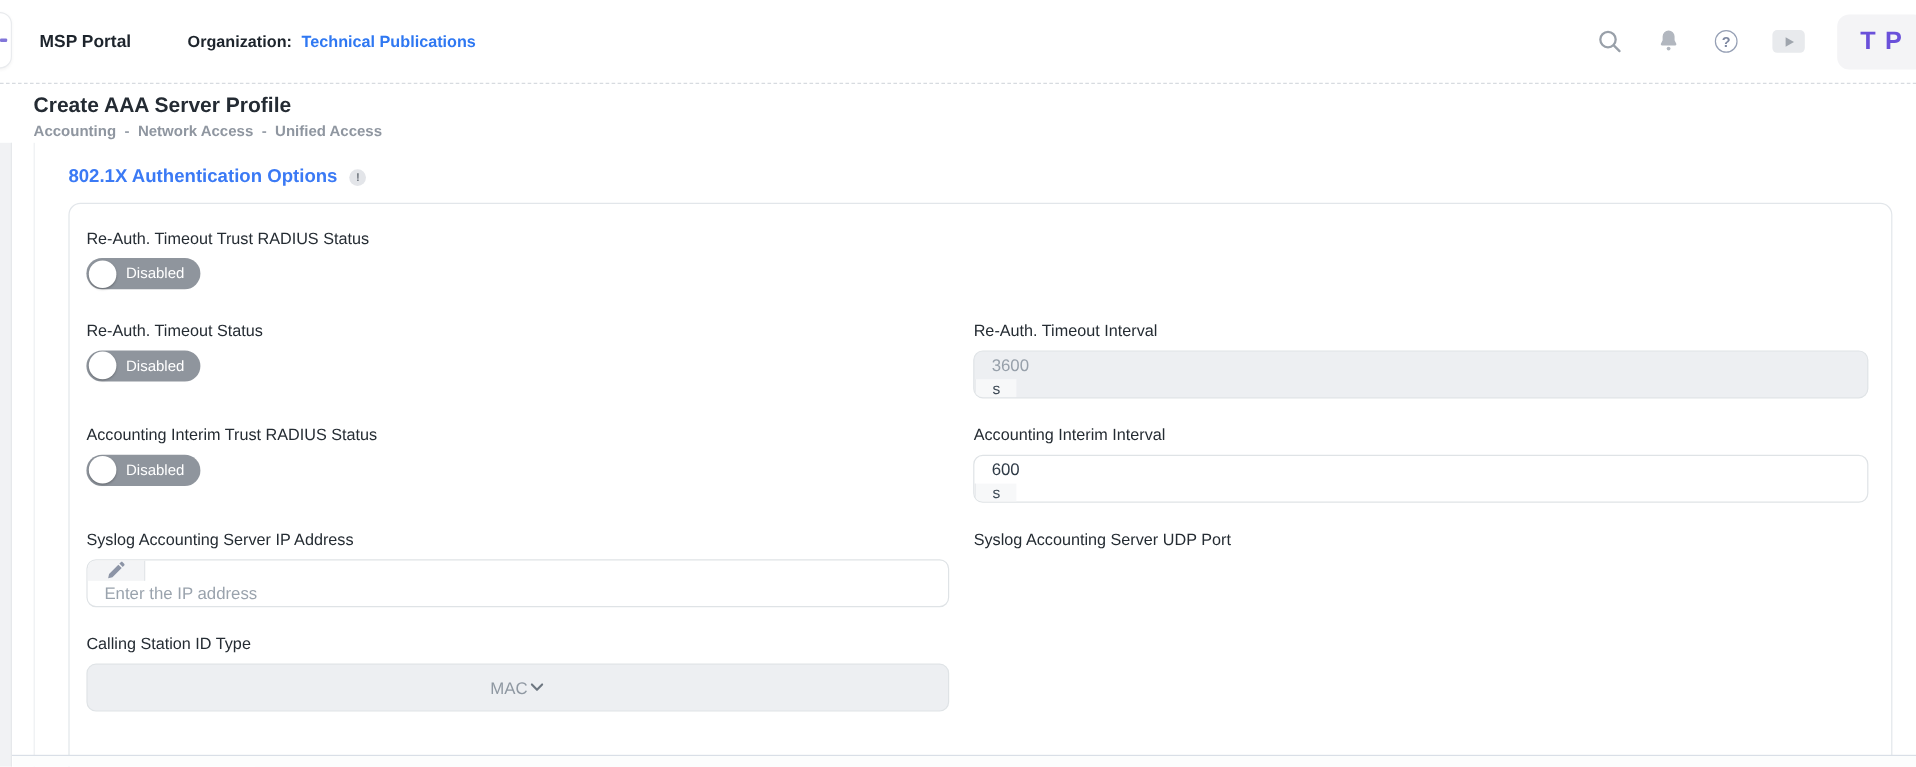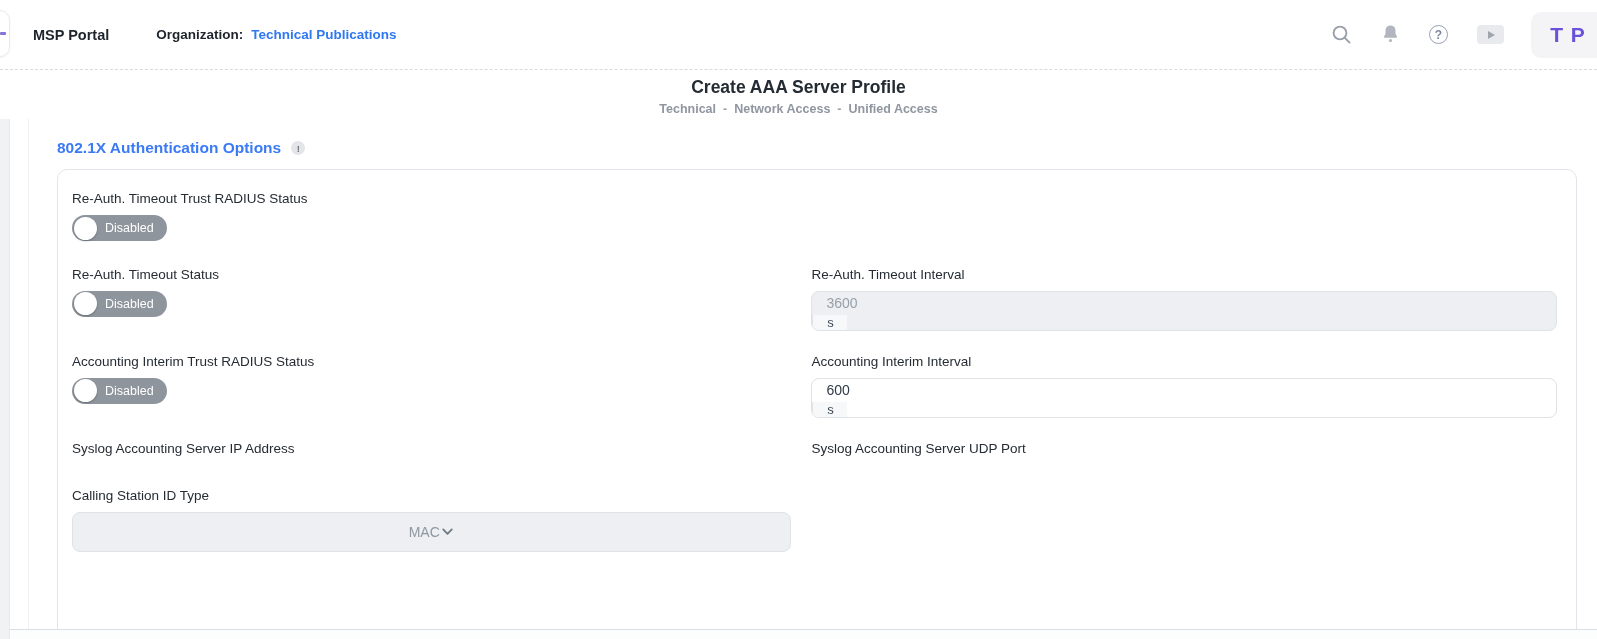--- a/index.html
+++ b/index.html
@@ -43,21 +43,21 @@
     border-left:7px solid #9fa5ad; border-top:4.5px solid transparent; border-bottom:4.5px solid transparent;
   }
   .avatar {
     margin-left:27px; margin-right:-8px; width:74px; height:46px;
     background:#f4f4f6; border-radius:10px;
     display:flex; align-items:center; justify-content:center;
     font-size:21px; font-weight:700; color:#6a50da; cursor:pointer; letter-spacing:1px;
   }
 
   
-  .title-block { padding:7px 28px 0 28px; height:48px;text-align:center; }
+  .title-block { padding:7px 28px 0 28px; height:48px; }
   .page-title { font-size:17.5px; font-weight:700; color:#242b33; line-height:1.15; }
   .breadcrumb { margin-top:5px; font-size:12.5px; font-weight:700; color:#8f96a0; }
   .breadcrumb .sep { margin:0 7px; color:#9aa1ab; }
 
   
   .main { position:absolute; top:119px; left:0; right:0; bottom:0; background:#fff; }
   .rail { position:absolute; left:0; top:0; bottom:0; width:10px; background:#f1f2f4; border-right:1px solid #e6e8eb; }
   .content-edge { position:absolute; left:28px; top:0; bottom:0; width:1px; background:#edeff2; }
   .footer-line { position:absolute; left:10px; right:0; bottom:9px; height:1px; background:#d9dfe7; }
   .footer-area { position:absolute; left:11px; right:0; bottom:0; height:9px; background:#fcfdfd; }
@@ -150,21 +150,21 @@
     <span class="hicon video-btn">
       <span class="tri"></span>
     </span>
   </div>
   <div class="avatar">T P</div>
 </div>
 
 <div class="title-block">
   <div class="page-title">Create AAA Server Profile</div>
   <div class="breadcrumb">
-    <span>Technical</span><span class="sep">-</span><span>Network Access</span><span class="sep">-</span><span>Unified Access</span>
+    <span>Accounting</span><span class="sep">-</span><span>Network Access</span><span class="sep">-</span><span>Unified Access</span>
   </div>
 </div>
 
 <div class="main">
   <div class="rail"></div>
   <div class="content-edge"></div>
 
   <div class="content">
     <div class="section-title-row">
       <span class="section-title">802.1X Authentication Options</span>
@@ -208,20 +208,28 @@
         <div class="cell">
           <div class="field-label">Accounting Interim Interval</div>
           <div class="input-wrap">
             <input type="text" value="600" style="">
             <span class="suffix">s</span>
           </div>
         </div>
 
         <div class="cell">
           <div class="field-label">Syslog Accounting Server IP Address</div>
+          <div class="input-wrap">
+            <span class="prefix">
+              <svg width="17" height="17" viewBox="0 0 20 20" fill="#8c94a6">
+                <path d="M3.4 13.3 2.5 17.5l4.2-.9 9.1-9.1-3.3-3.3zM13.5 3.1l3.3 3.3 1.4-1.4c.5-.5.5-1.3 0-1.8l-1.5-1.5c-.5-.5-1.3-.5-1.8 0z"></path>
+              </svg>
+            </span>
+            <input type="text" placeholder="Enter the IP address" style="">
+          </div>
         </div>
         <div class="cell">
           <div class="field-label">Syslog Accounting Server UDP Port</div>
         </div>
 
         <div class="cell">
           <div class="field-label">Calling Station ID Type</div>
           <div class="select">
             <span>MAC</span>
             <svg width="15" height="15" viewBox="0 0 14 14" fill="none" stroke="#6e7781" stroke-width="1.6" stroke-linecap="round" stroke-linejoin="round">

